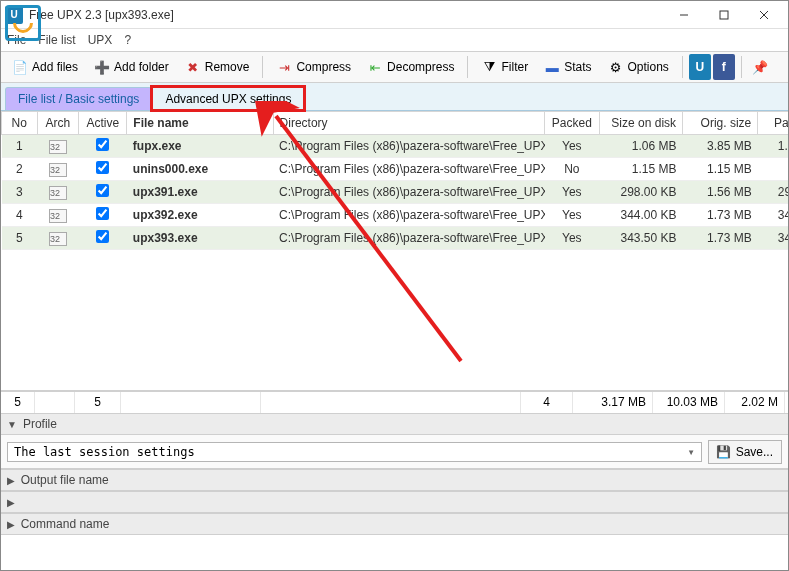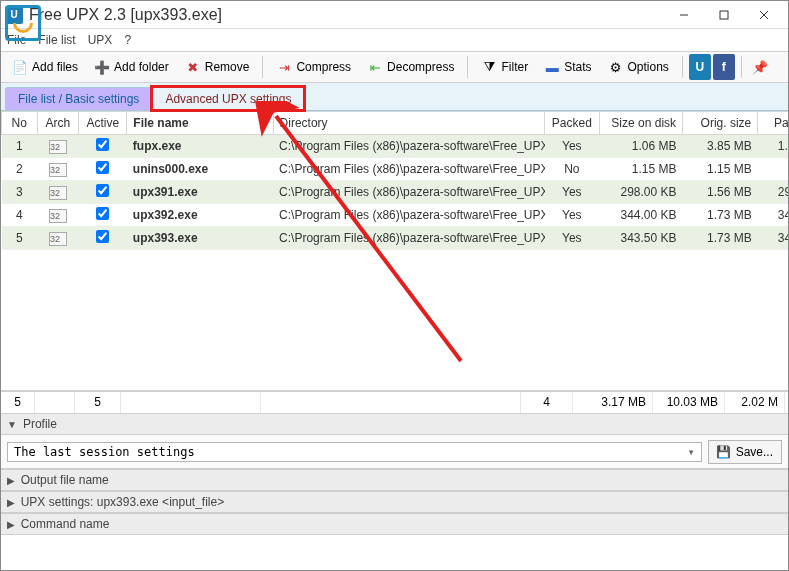--- a/index.html
+++ b/index.html
@@ -27,21 +27,21 @@
     background: #1b7fb5;
     color: #fff;
     display: inline-flex;
     align-items: center;
     justify-content: center;
     font-size: 10px;
     font-weight: bold;
     margin-right: 6px;
     border-radius: 2px;
   }
-  .titlebar .title { flex: 1; font-size: 16px; color: #333; }
+  .titlebar .title { flex: 1; font-size: 12px; color: #333; }
   .winbtns { display: flex; }
   .winbtn {
     width: 40px; height: 22px;
     display: flex; align-items: center; justify-content: center;
     color: #333; font-size: 11px;
   }
   
   .menubar {
     height: 22px;
     display: flex;
@@ -83,21 +83,21 @@
     display: flex;
     align-items: stretch;
     padding: 2px 4px 0 4px;
   }
   .tab {
     padding: 4px 12px;
     border: 1px solid transparent;
     border-bottom: none;
     display: flex;
     align-items: center;
-    color: #7f1d1d;
+    color: #000000;
     cursor: default;
     margin-top: 2px;
   }
   .tab.active {
     background: #c4b5fd;
     border-color: #a6c9de;
     border-top-left-radius: 3px;
     border-top-right-radius: 3px;
     color: #1560a3;
   }
@@ -414,21 +414,20 @@
     <span>Save...</span>
   </div>
 </div>
 
 <div class="panel-head">
   <span class="tri">▶</span>
   <span>Output file name</span>
 </div>
 <div class="panel-head">
   <span class="tri">▶</span>
-  <span>UPX settings:  upx393.exe &lt;input_file&gt;</span>
 </div>
 <div class="panel-head">
   <span class="tri">▶</span>
   <span>Command name</span>
 </div>
 
 <div class="watermark">
   <div class="logo">
     <div class="lg"></div>
   </div>

